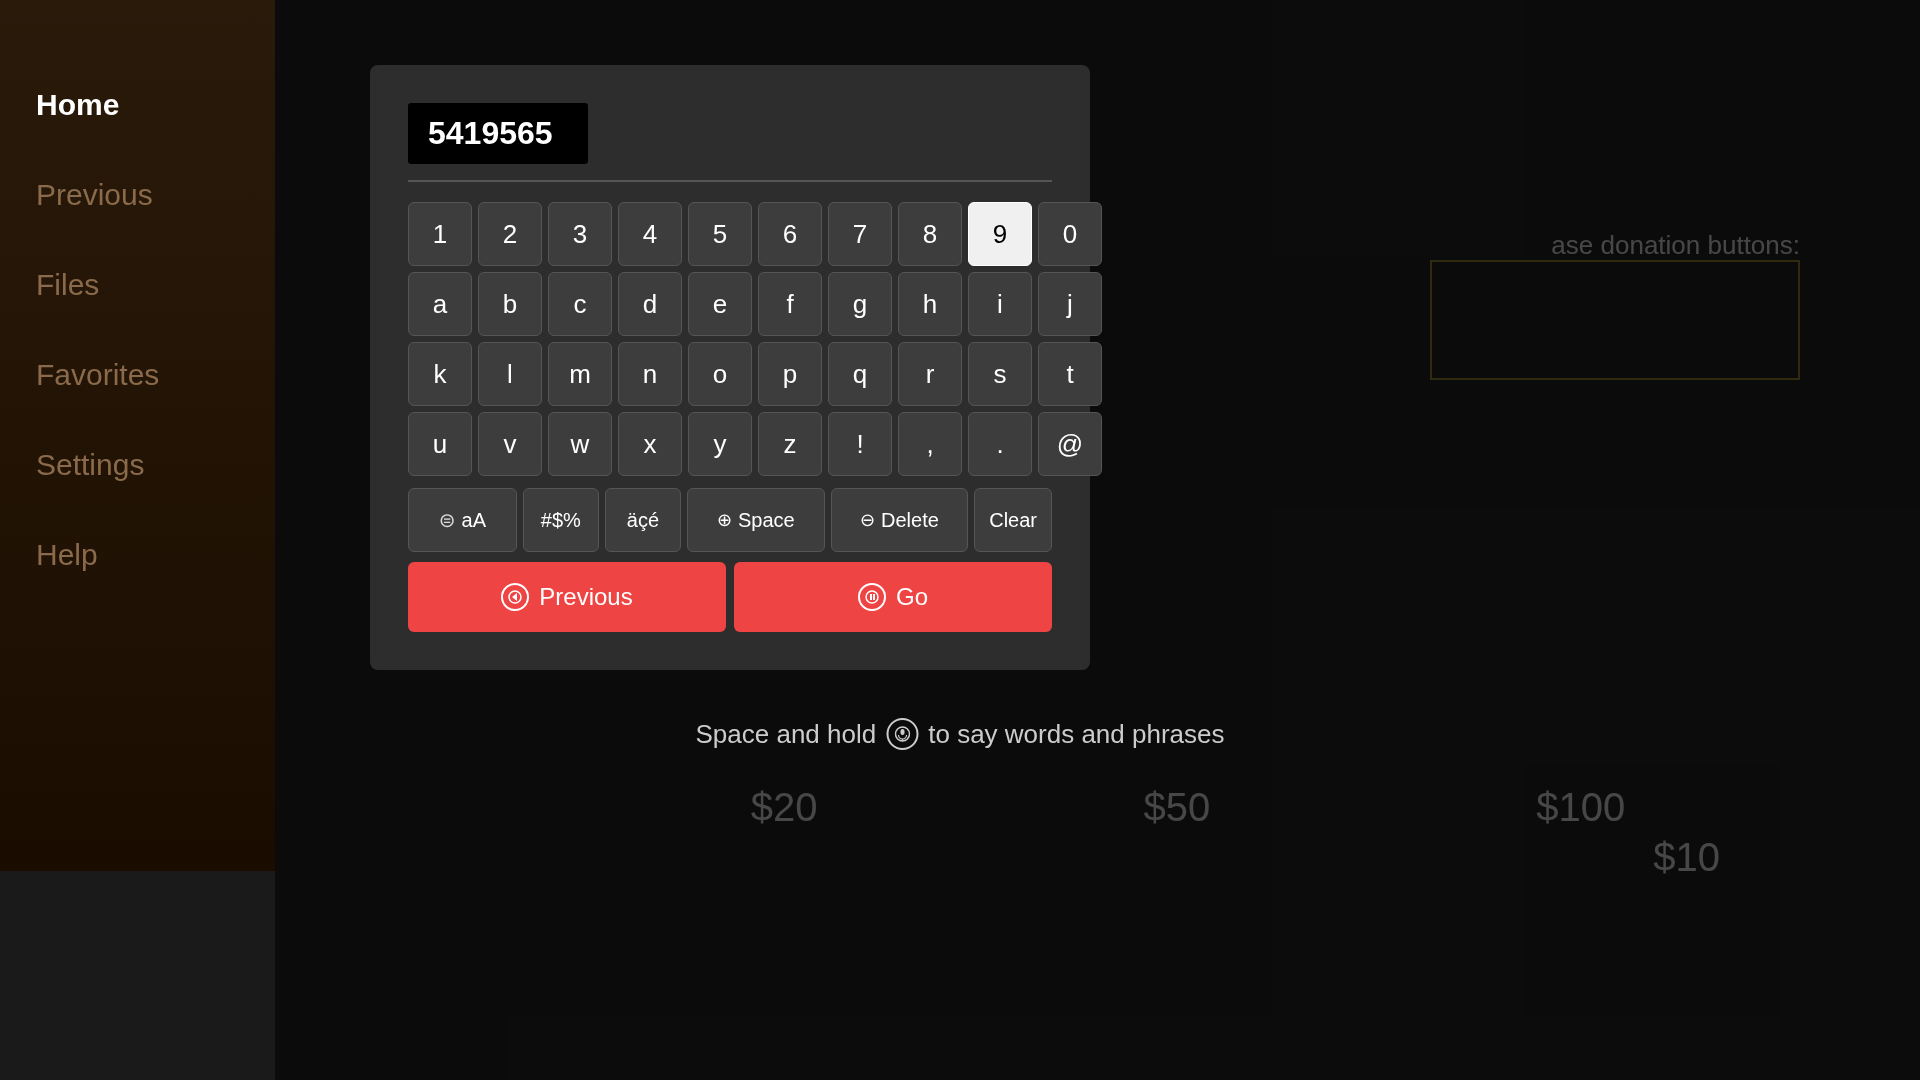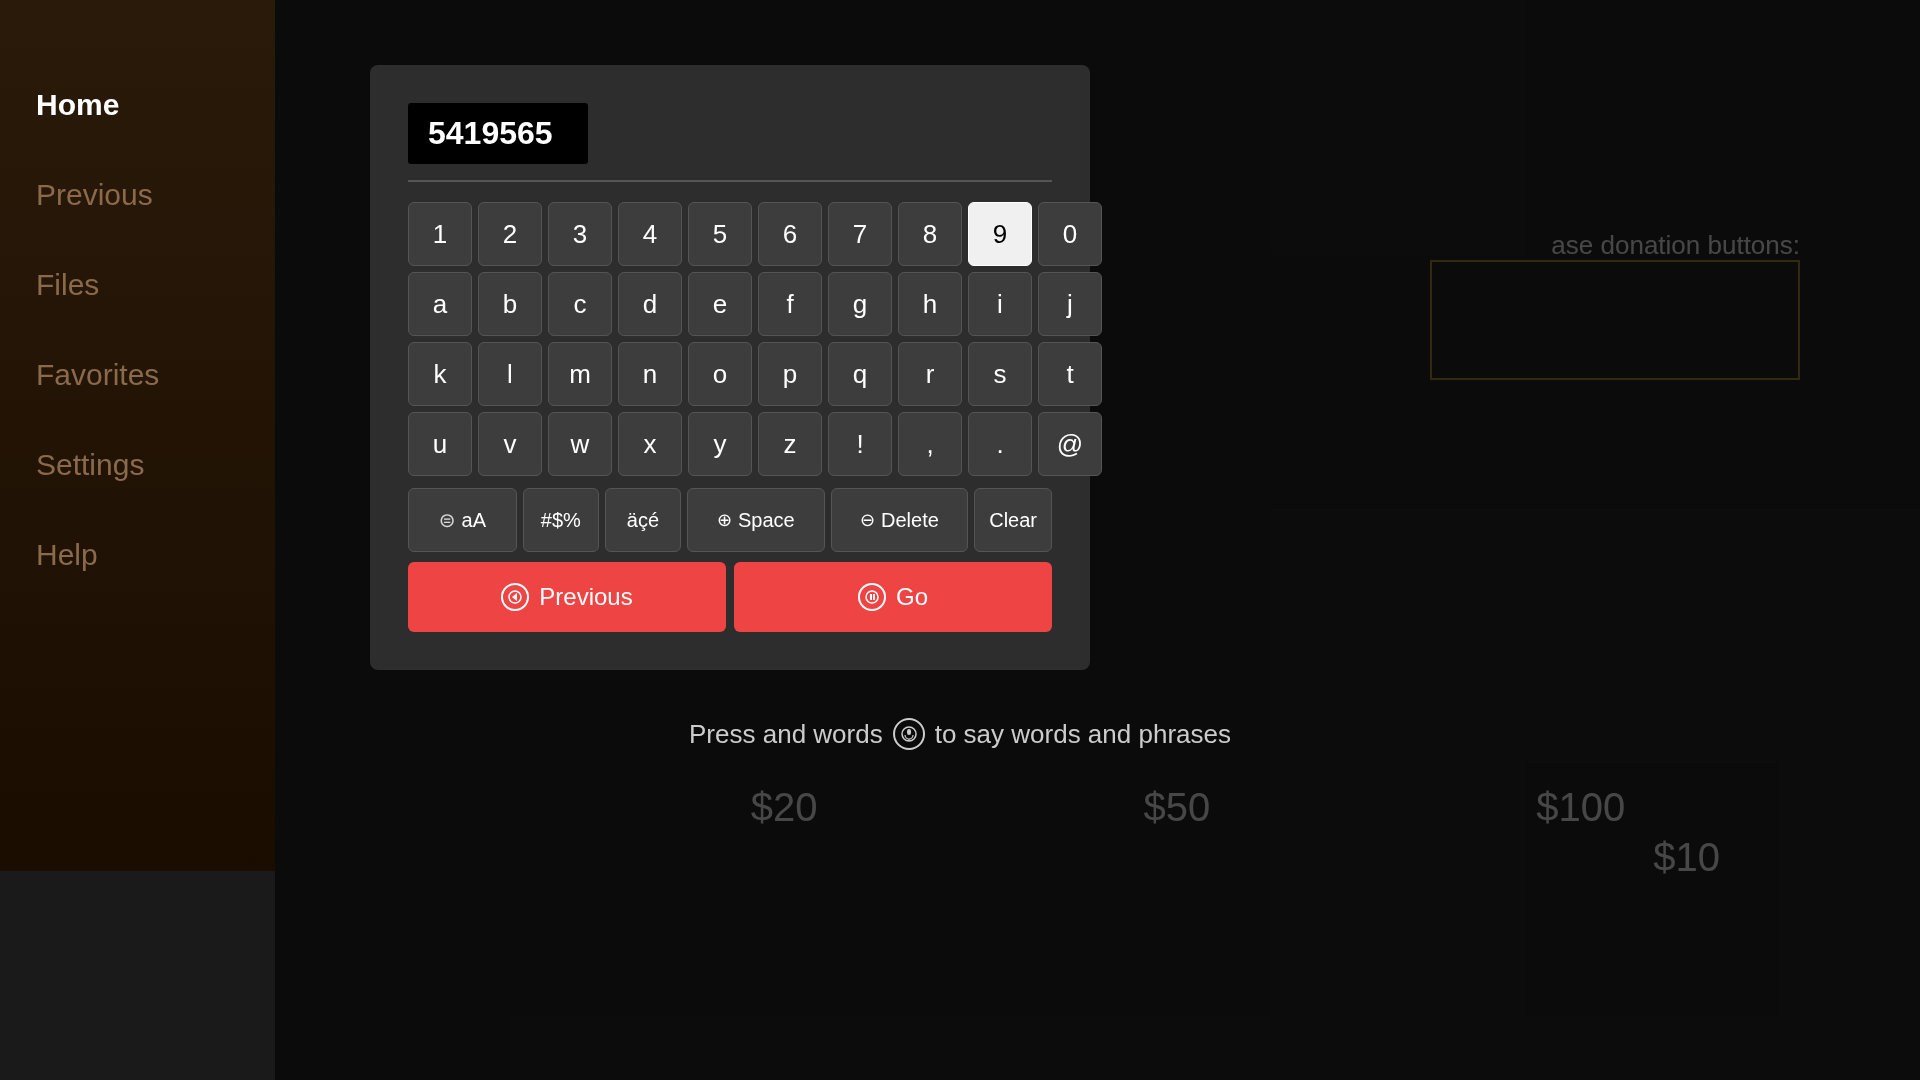--- a/index.html
+++ b/index.html
@@ -401,21 +401,21 @@
           <rect x="8" y="4" width="2" height="6" fill="white"></rect>
         </svg>
       </div>
       <span>Go</span>
     </button>
   </div>
 
 </div>
 
 <div class="press-hold-hint">
-  <span>Press and words</span>
+  <span>Space and hold</span>
   <div class="mic-circle">
     <svg width="16" height="16" viewBox="0 0 16 16" fill="none">
       <circle cx="8" cy="8" r="7" stroke="#cccccc" stroke-width="1.5"></circle>
       <rect x="6" y="3" width="4" height="6" rx="2" fill="#cccccc"></rect>
       <path d="M4 9c0 2.2 1.8 4 4 4s4-1.8 4-4" stroke="#cccccc" stroke-width="1.2" fill="none"></path>
       <line x1="8" y1="13" x2="8" y2="15" stroke="#cccccc" stroke-width="1.2"></line>
     </svg>
   </div>
   <span>to say words and phrases</span>
 </div>

